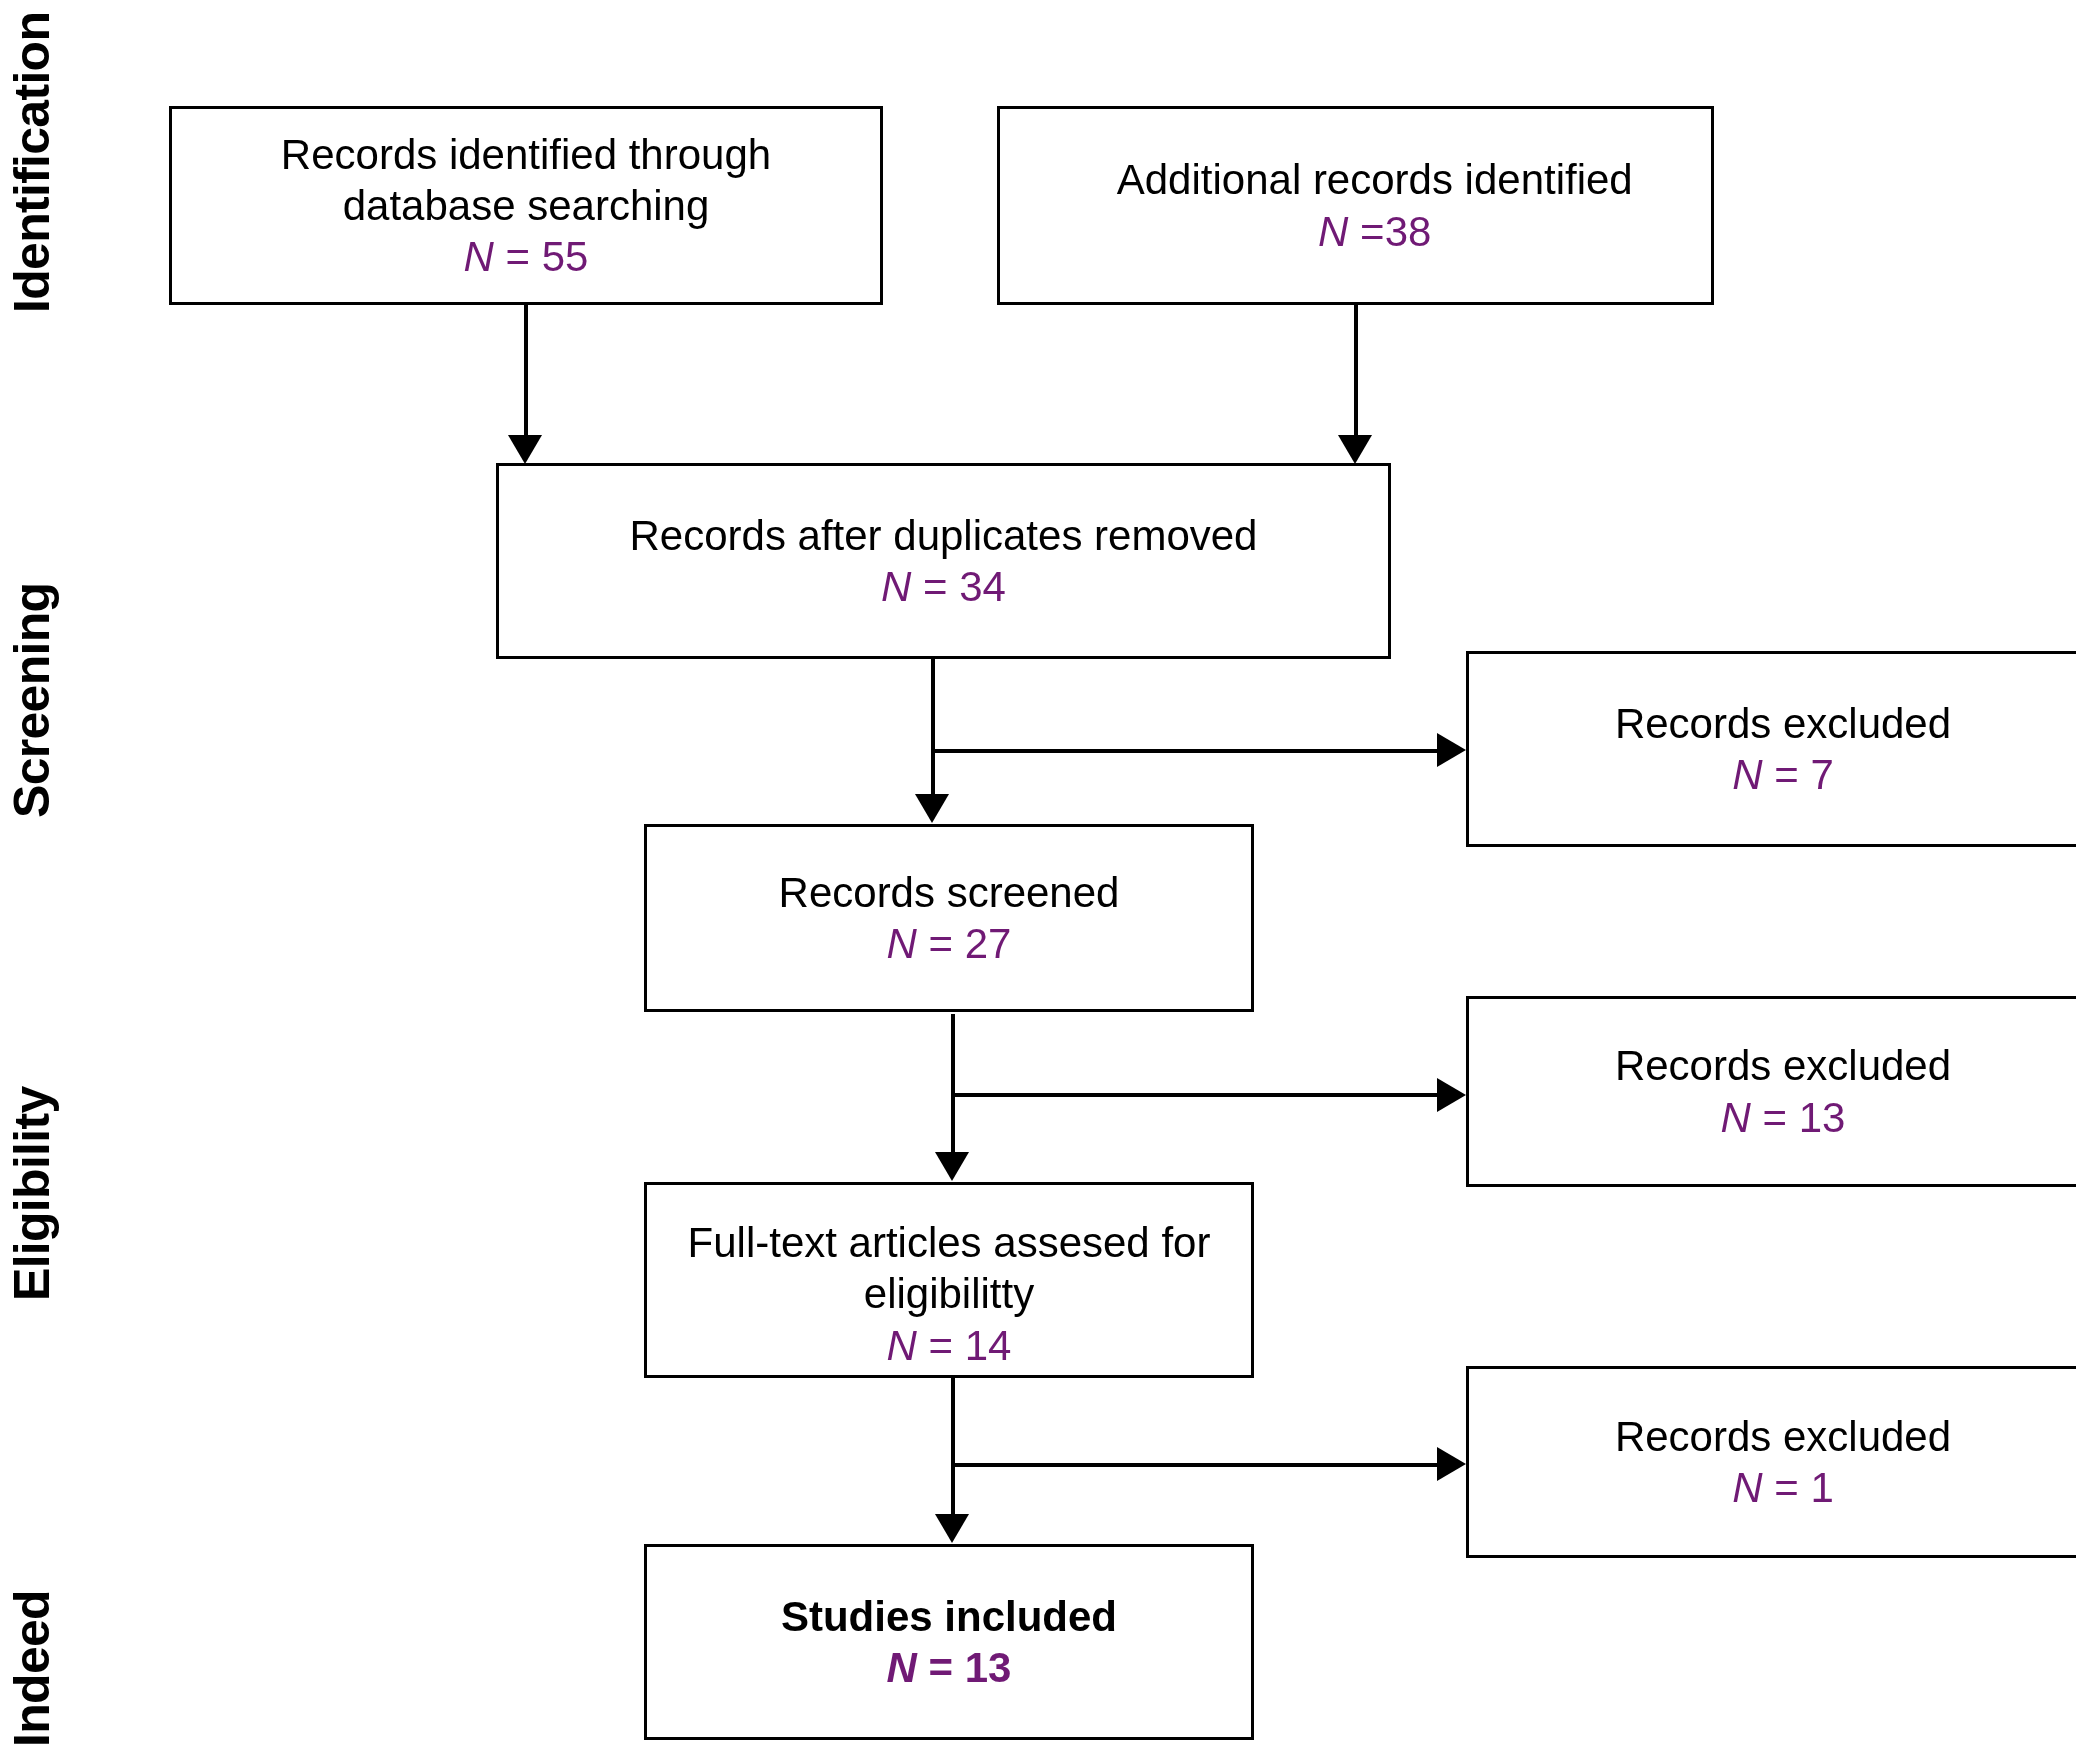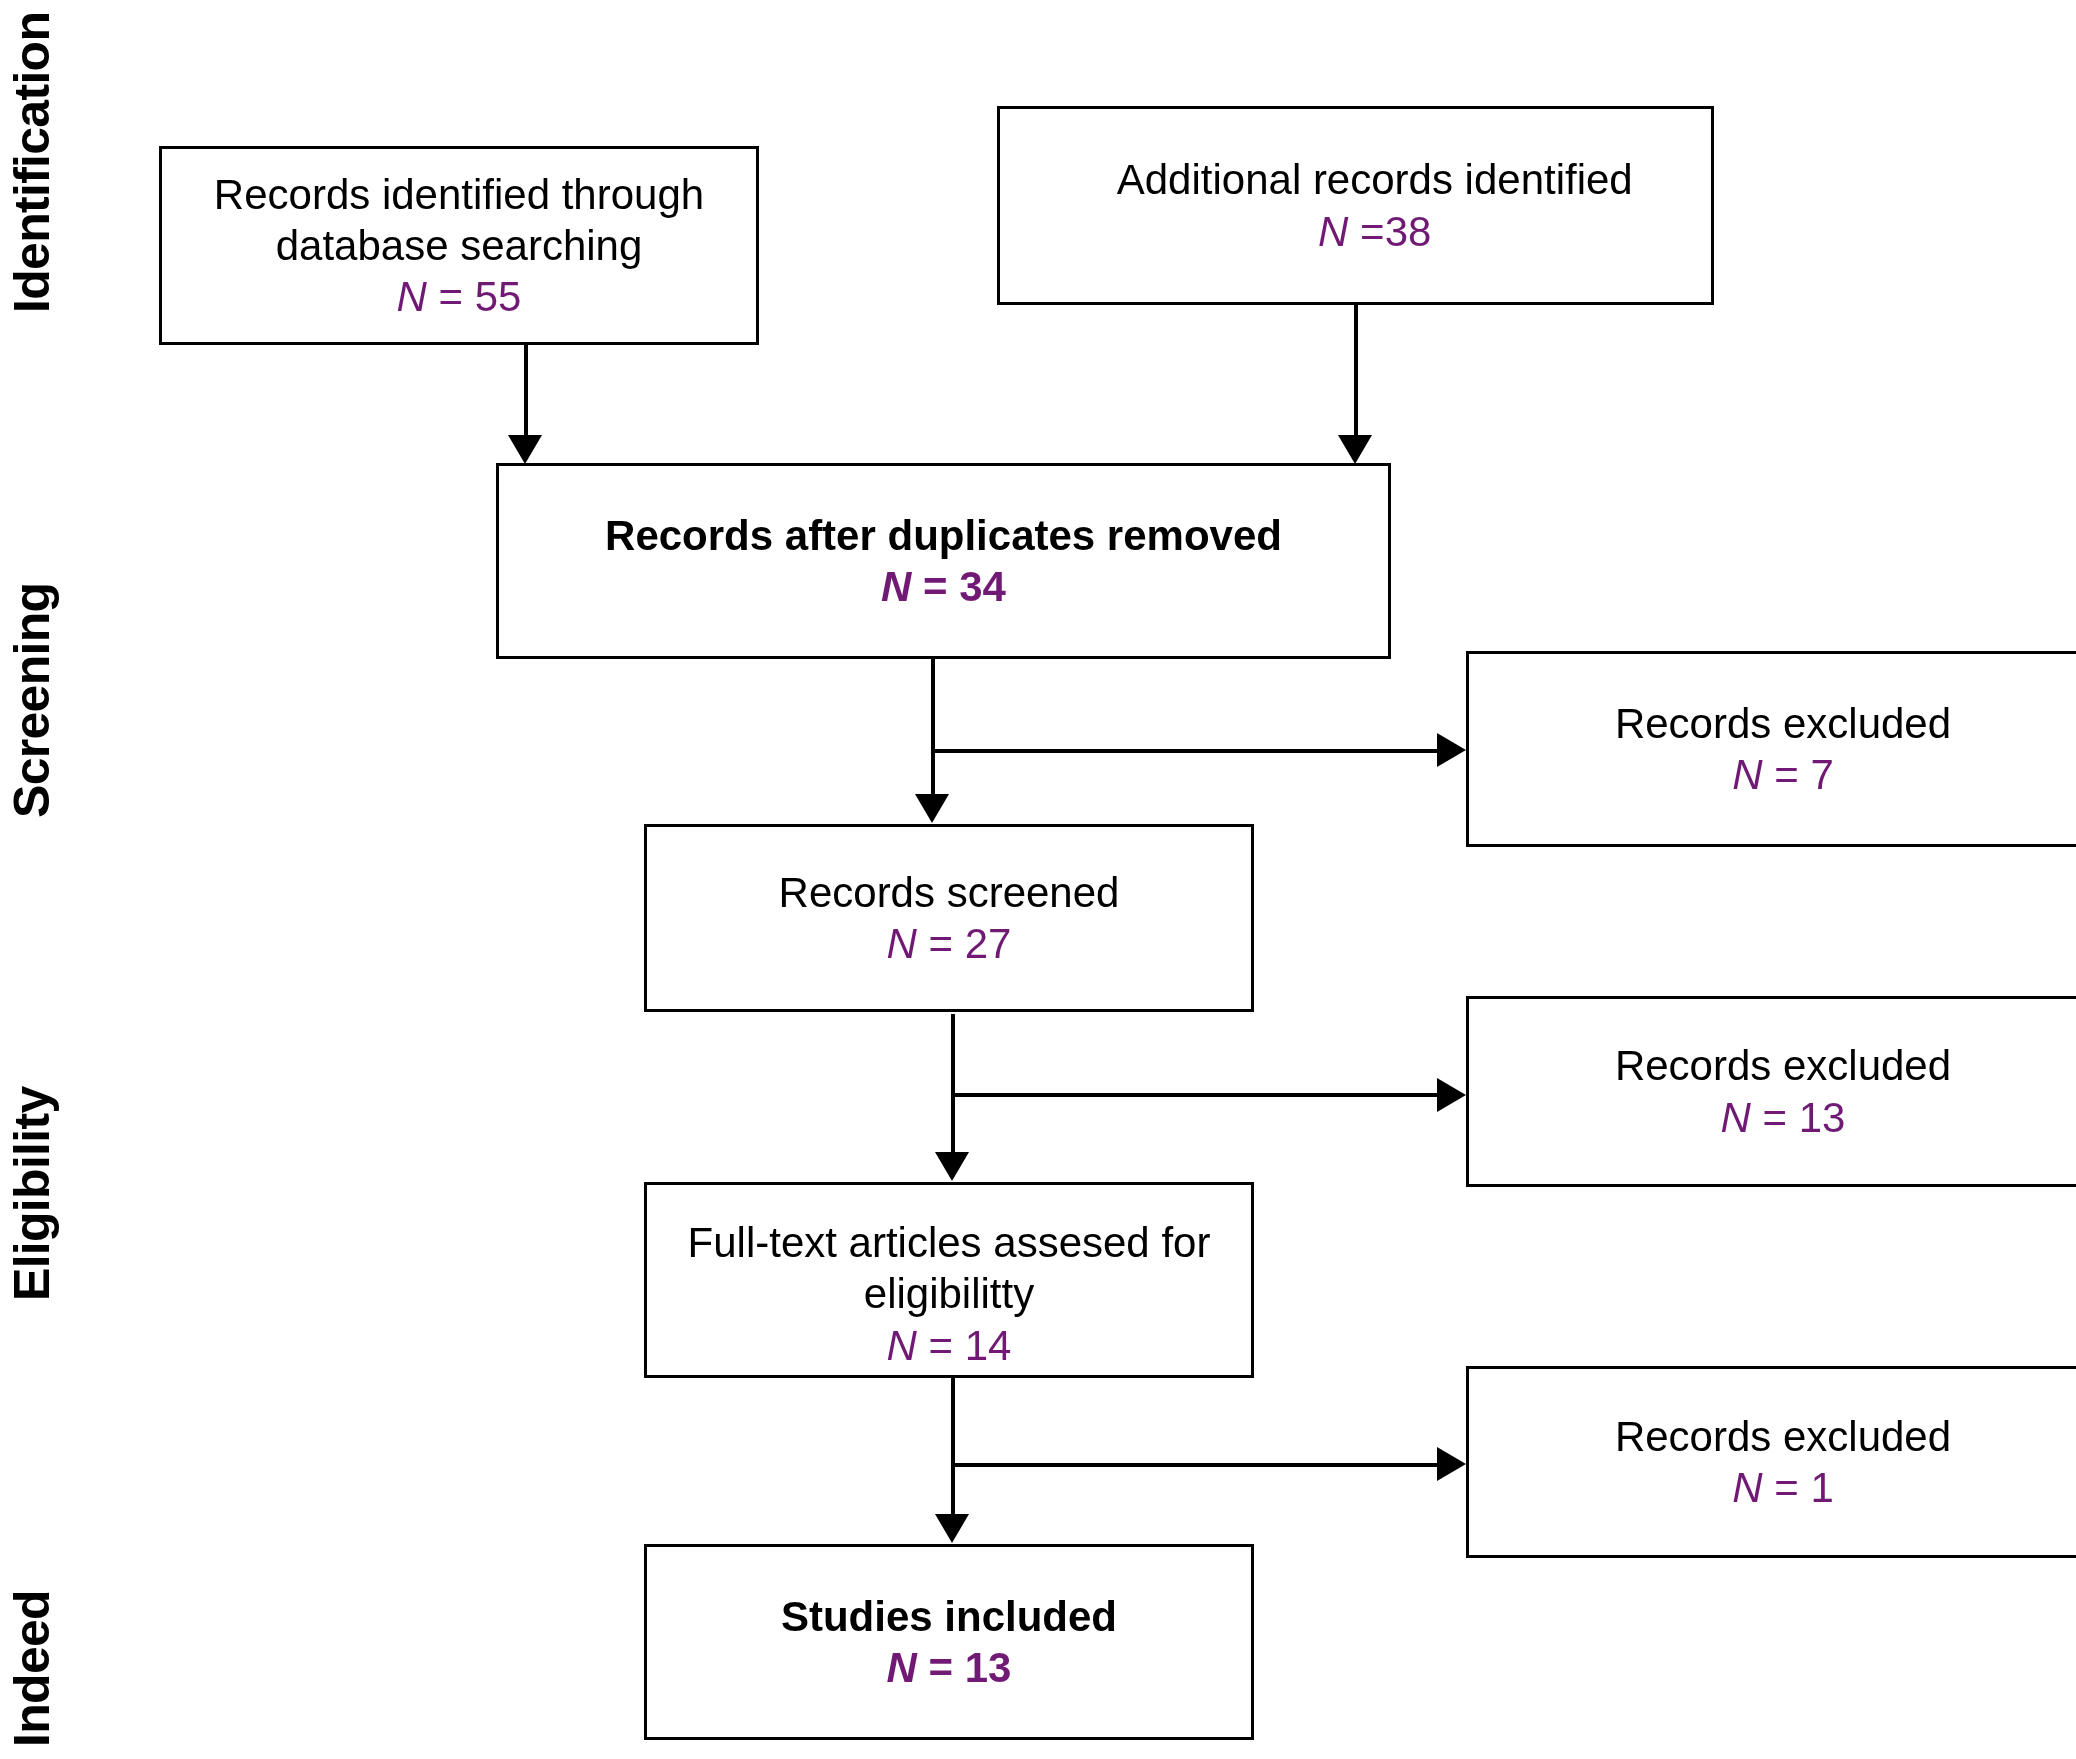--- a/index.html
+++ b/index.html
@@ -114,32 +114,32 @@
 
   <div class="hline" style="left:951px; top:1093px; width:491px;"></div>
   <div class="arrow-right" style="left:1437px; top:1078px;"></div>
 
   <div class="vline" style="left:951px; top:1376px; height:140px;"></div>
   <div class="arrow-down" style="left:935px; top:1514px;"></div>
 
   <div class="hline" style="left:951px; top:1463px; width:491px;"></div>
   <div class="arrow-right" style="left:1437px; top:1447px;"></div>
 
-  <div class="flow-box" style="left:159px; top:106px; width:600px; height:199px;margin-top:40px;">
+  <div class="flow-box" style="left:169px; top:106px; width:714px; height:199px;">
     <div class="line">Records identified through</div>
     <div class="line">database searching</div>
     <div class="nline"><span class="nvar">N</span><span> = </span><span>55</span></div>
   </div>
 
   <div class="flow-box" style="left:997px; top:106px; width:717px; height:199px;padding-left:48px;">
     <div class="line">Additional records identified</div>
     <div class="nline"><span class="nvar">N</span><span> =</span><span>38</span></div>
   </div>
 
-  <div class="flow-box" style="left:496px; top:463px; width:895px; height:196px;font-weight:bold;">
+  <div class="flow-box" style="left:496px; top:463px; width:895px; height:196px;">
     <div class="line">Records after duplicates removed</div>
     <div class="nline"><span class="nvar">N</span><span> = </span><span>34</span></div>
   </div>
 
   <div class="flow-box" style="left:1466px; top:651px; width:634px; height:196px;">
     <div class="line">Records excluded</div>
     <div class="nline"><span class="nvar">N</span><span> = </span><span>7</span></div>
   </div>
 
   <div class="flow-box" style="left:644px; top:824px; width:610px; height:188px;">

